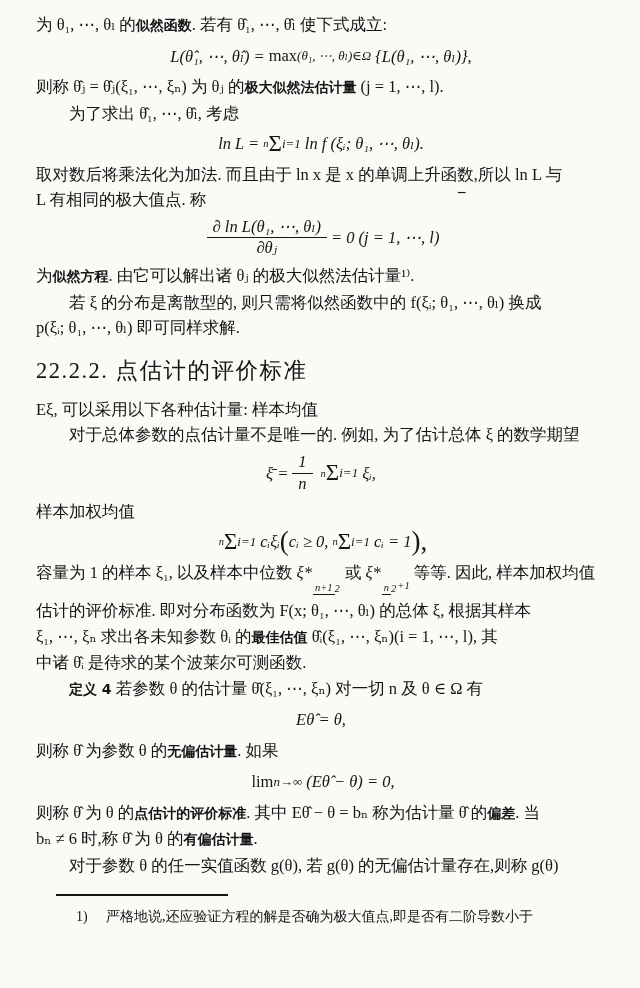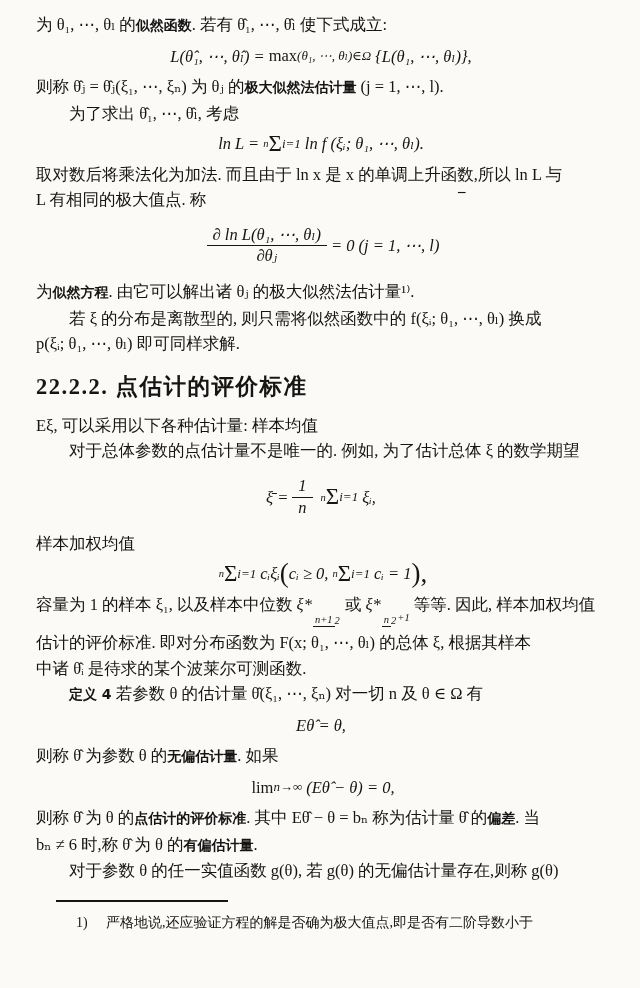--- a/index.html
+++ b/index.html
@@ -25,37 +25,37 @@
   .bigop {
     display:inline-flex; flex-direction:row; align-items:center;
     margin:0 4px; line-height:1; font-style:normal;
   }
   .bigop .top { font-size:10.5px; line-height:1.1; font-style:italic; }
   .bigop .sym { font-size:23px; line-height:1.05; }
   .bigop .bot { font-size:13px; line-height:1.1; font-style:italic; }
   .opword { font-size:16.5px; font-style:normal; line-height:1.1; }
   .frac {
     display:inline-flex; flex-direction:column; align-items:center;
-    margin:8px 4px; line-height:1.15;
+    margin:0 4px; line-height:1.15;
   }
   .frac .fn { padding:0 6px 1px; border-bottom:1.5px solid #151515; }
   .frac .fd { padding-top:1px; }
   .bigparen { font-size:27px; line-height:0.8; font-style:normal; }
   
   .sfrac {
     display:inline-flex; flex-direction:row; align-items:flex-end;
     vertical-align:-13px; font-size:10.5px; line-height:1.15; margin:0 1px;
     font-style:italic;
   }
   .sfrac .fn { border-bottom:1px solid #151515; padding:0 2px; }
   .sub-sm { font-size:10.5px; vertical-align:-11px; font-style:italic; }
   .medbase { font-style:italic; }
   .heading {
     font-size:22.5px; line-height:1.2; letter-spacing:1.5px;
-    margin:16px 0 13px; font-weight:bold;
+    margin:16px 0 13px; font-weight:normal;
   }
   .rel { position:relative; }
   .dash-art { position:absolute; left:421px; top:-7px; font-weight:bold; }
   .divider { width:172px; height:2px; background:#151515; margin:16px 0 9px 20px; }
   .footnote {
     display:flex; font-size:14px; line-height:23px; padding-left:40px;
     margin-top:2px;
   }
   .fn-marker { flex:none; width:30px; }
 </style>
@@ -145,20 +145,21 @@
 
   <p class="line"><span>容量为 1 的样本 ξ₁, 以及样本中位数 </span><span class="medbase">ξ*</span><span class="sfrac">
         <span class="fn">n+1</span>
         <span>2</span>
       </span><span> 或 </span><span class="medbase">ξ*</span><span class="sfrac">
         <span class="fn">n</span>
         <span>2</span>
       </span><span class="sub-sm">+1</span><span> 等等. 因此, 样本加权均值</span></p>
 
   <p class="line"><span>估计的评价标准. 即对分布函数为 F(x; θ₁, ⋯, θₗ) 的总体 ξ, 根据其样本</span></p>
+  <p class="line"><span>ξ₁, ⋯, ξₙ 求出各未知参数 θᵢ 的</span><span class="b">最佳估值</span><span> θ̂ᵢ(ξ₁, ⋯, ξₙ)(i = 1, ⋯, l), 其</span></p>
   <p class="line"><span>中诸 θ̂ᵢ 是待求的某个波莱尔可测函数.</span></p>
 
   <p class="line ind"><span class="b">定义 4</span><span>  若参数 θ 的估计量 θ̂(ξ₁, ⋯, ξₙ) 对一切 n 及 θ ∈ Ω 有</span></p>
 
   <div class="eqrow">
     <span>Eθ̂ = θ,</span>
   </div>
 
   <p class="line"><span>则称 θ̂ 为参数 θ 的</span><span class="b">无偏估计量</span><span>. 如果</span></p>
 

